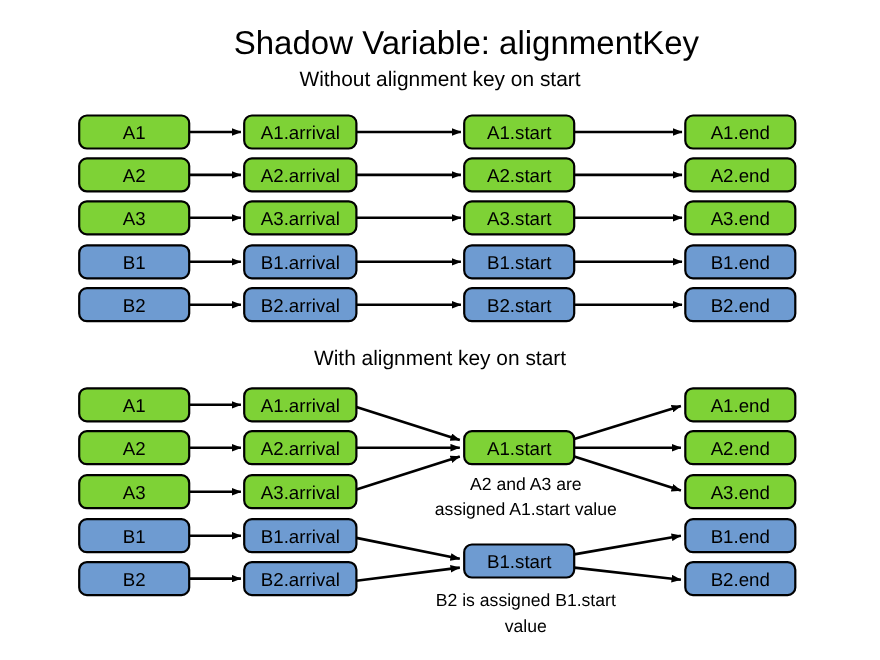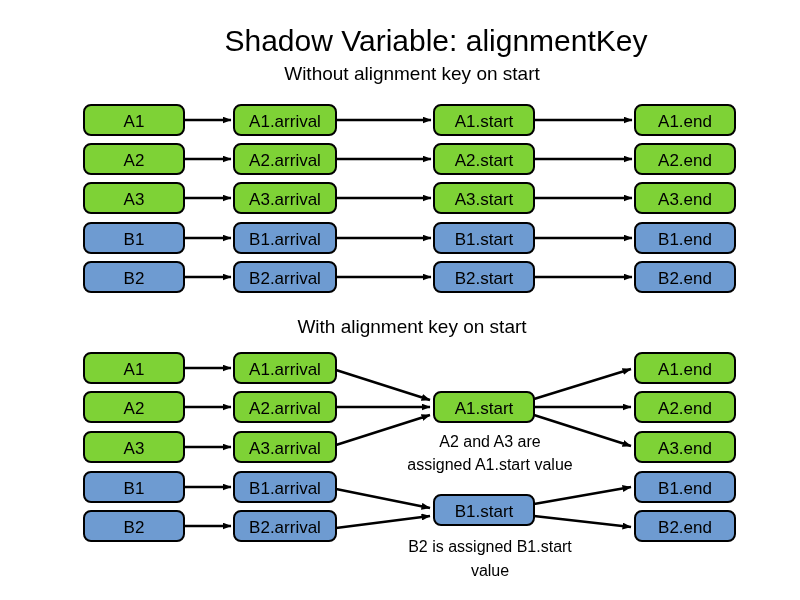--- a/index.html
+++ b/index.html
@@ -13,21 +13,20 @@
     font-family: "Liberation Sans", sans-serif;
     color: #000000;
     overflow: hidden;
     position: relative;
   }
   #slide {
     position: absolute;
     left: 0; top: 0;
     width: 640px;
     height: 600px;
-    margin-left: 12px;
   }
   svg {
     display: block;
   }
   .box-rect {
     stroke: #000000;
     stroke-width: 2;
   }
   .box-label {
     font-family: "Liberation Sans", sans-serif;

